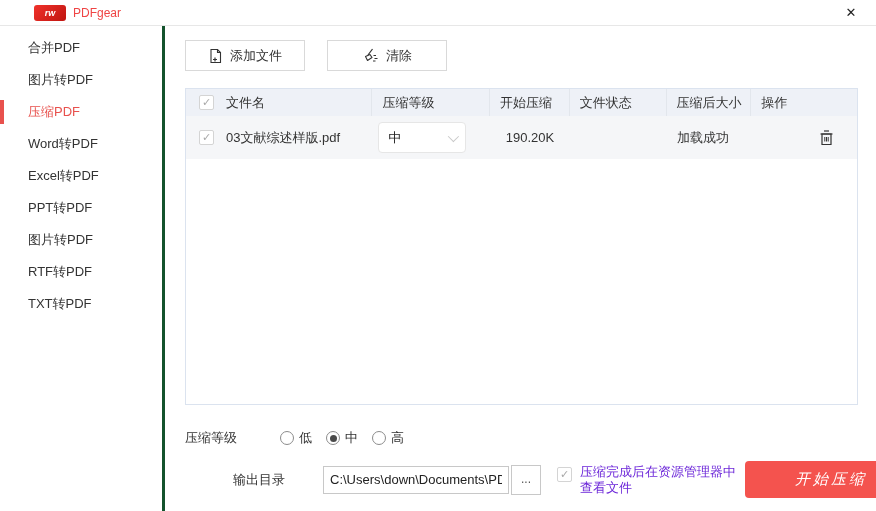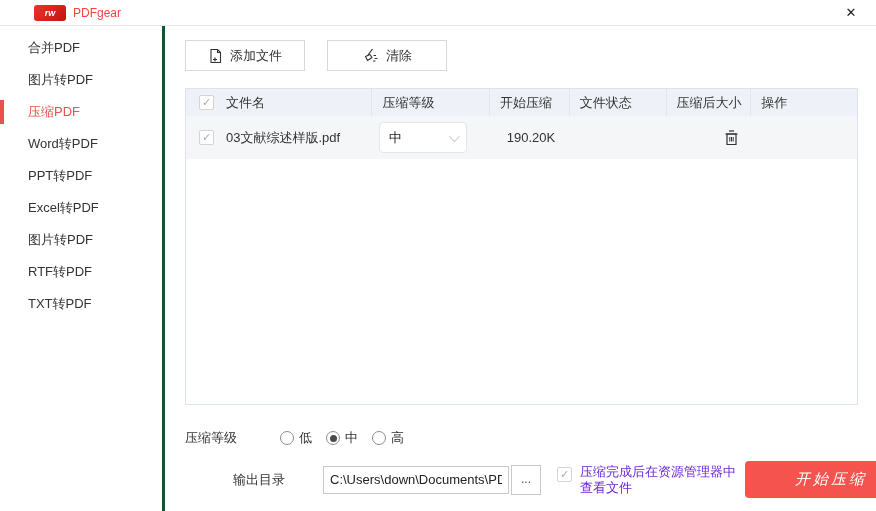--- a/index.html
+++ b/index.html
@@ -242,25 +242,25 @@
     <div class="side-item active">
       <span class="active-bar"></span>
       <span>压缩PDF</span>
     </div>
     <div class="side-item">
 
       <span>Word转PDF</span>
     </div>
     <div class="side-item">
 
+      <span>Excel转PDF</span>
+    </div>
+    <div class="side-item">
+
       <span>PPT转PDF</span>
-    </div>
-    <div class="side-item">
-
-      <span>Excel转PDF</span>
     </div>
     <div class="side-item">
 
       <span>图片转PDF</span>
     </div>
     <div class="side-item">
 
       <span>RTF转PDF</span>
     </div>
     <div class="side-item">
@@ -309,20 +309,21 @@
           <span>03文献综述样版.pdf</span>
         </div>
         <div class="cell col2">
           <div class="dropdown">
             <span class="dd-value">中</span>
             <span class="chevron"></span>
           </div>
         </div>
         <div class="cell col3 centered">190.20K</div>
         <div class="cell col4 centered"></div>
+        <div class="cell col5 centered">加载成功</div>
         <div class="cell col6 op-cell">
           <span class="trash-btn">
             <svg width="17" height="18" viewBox="0 0 17 18">
               <path d="M6 2 H11" stroke="#333" stroke-width="1.2" fill="none"></path>
               <path d="M2.5 5 H14.5" stroke="#333" stroke-width="1.2" fill="none"></path>
               <path d="M4 5 H13 V15.5 H4 Z" fill="none" stroke="#333" stroke-width="1.2"></path>
               <path d="M6.8 8 V12.5 M8.5 8 V12.5 M10.2 8 V12.5" stroke="#333" stroke-width="1" fill="none"></path>
             </svg>
           </span>
         </div>

